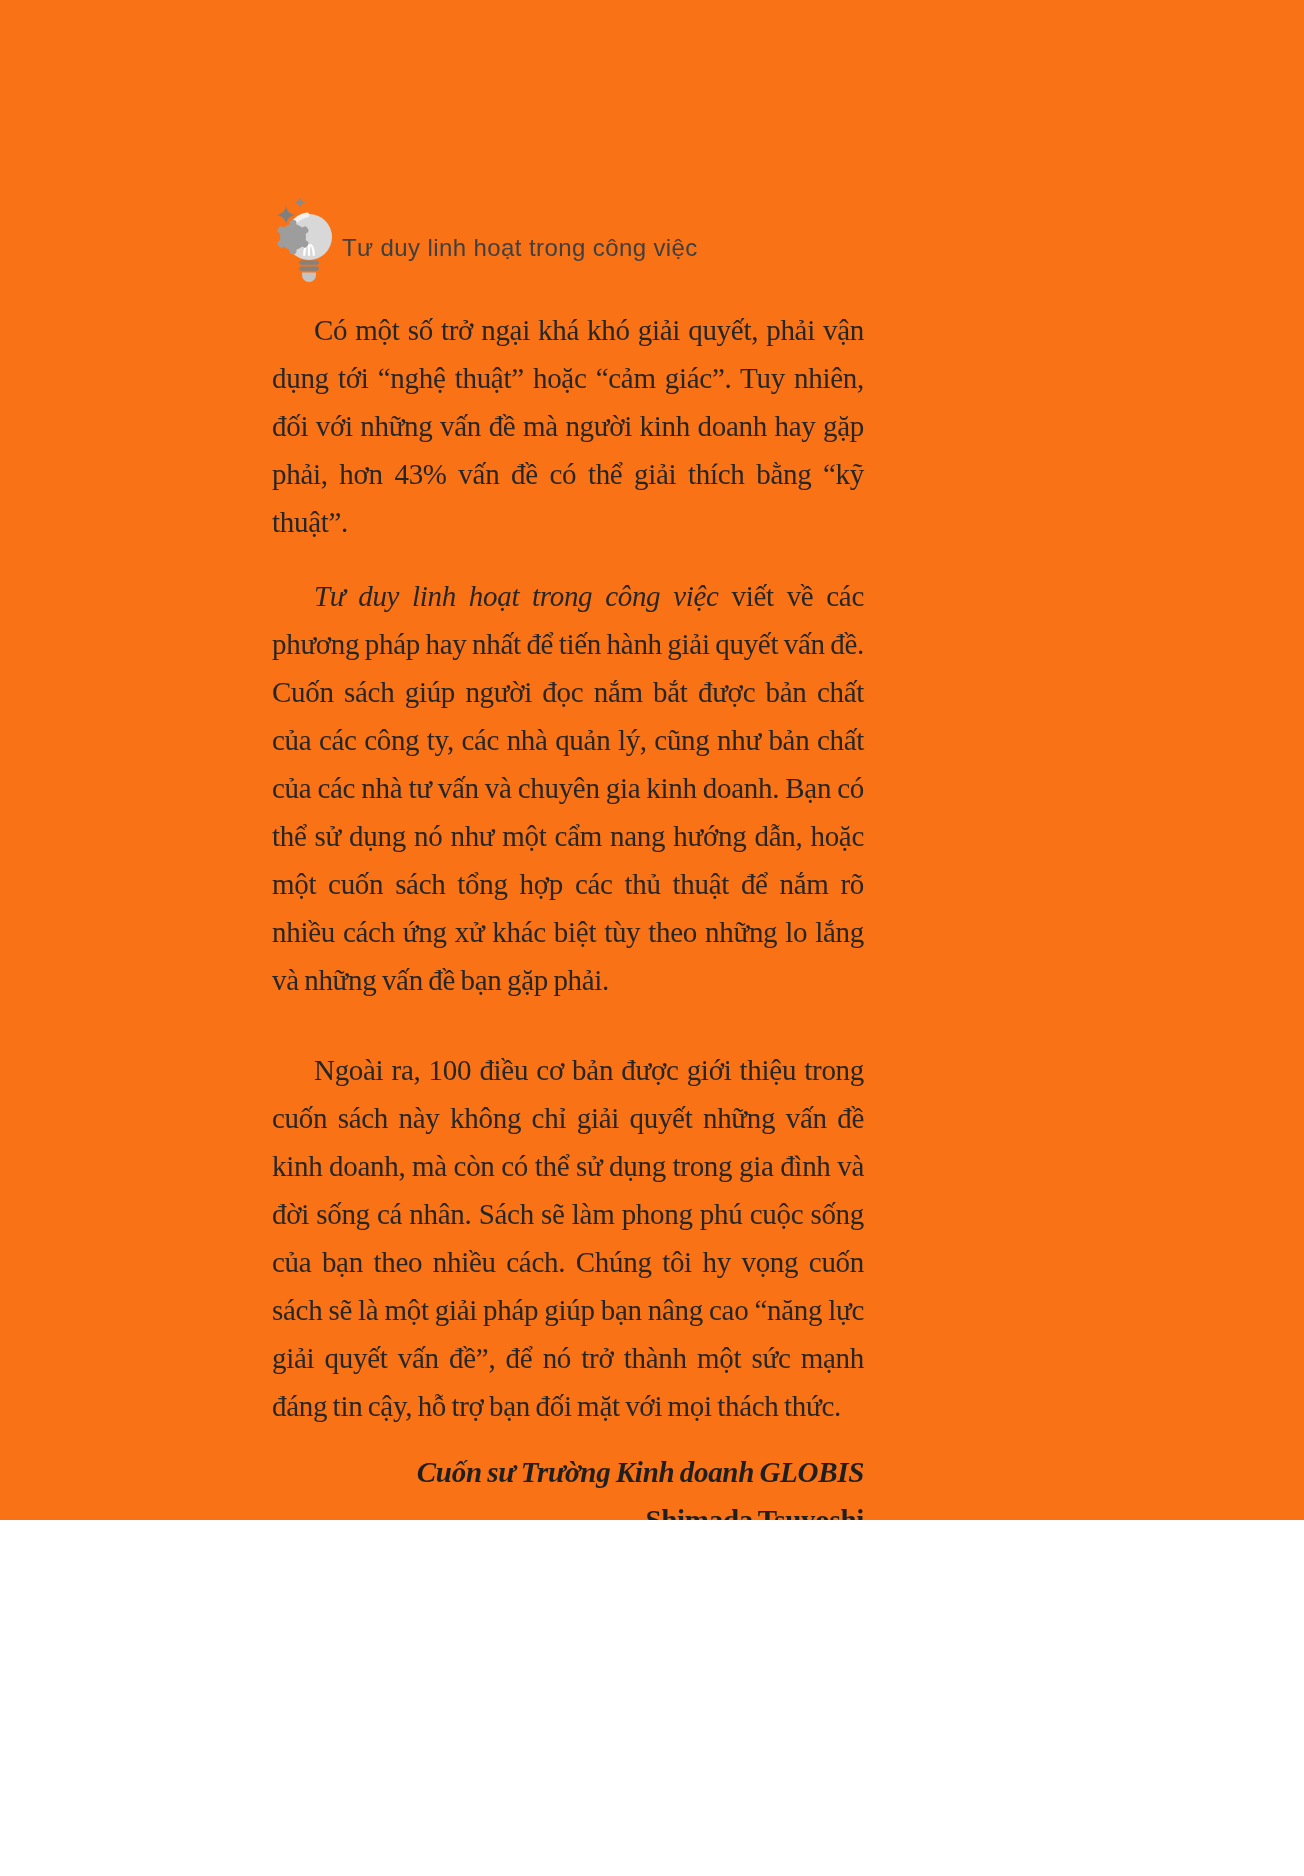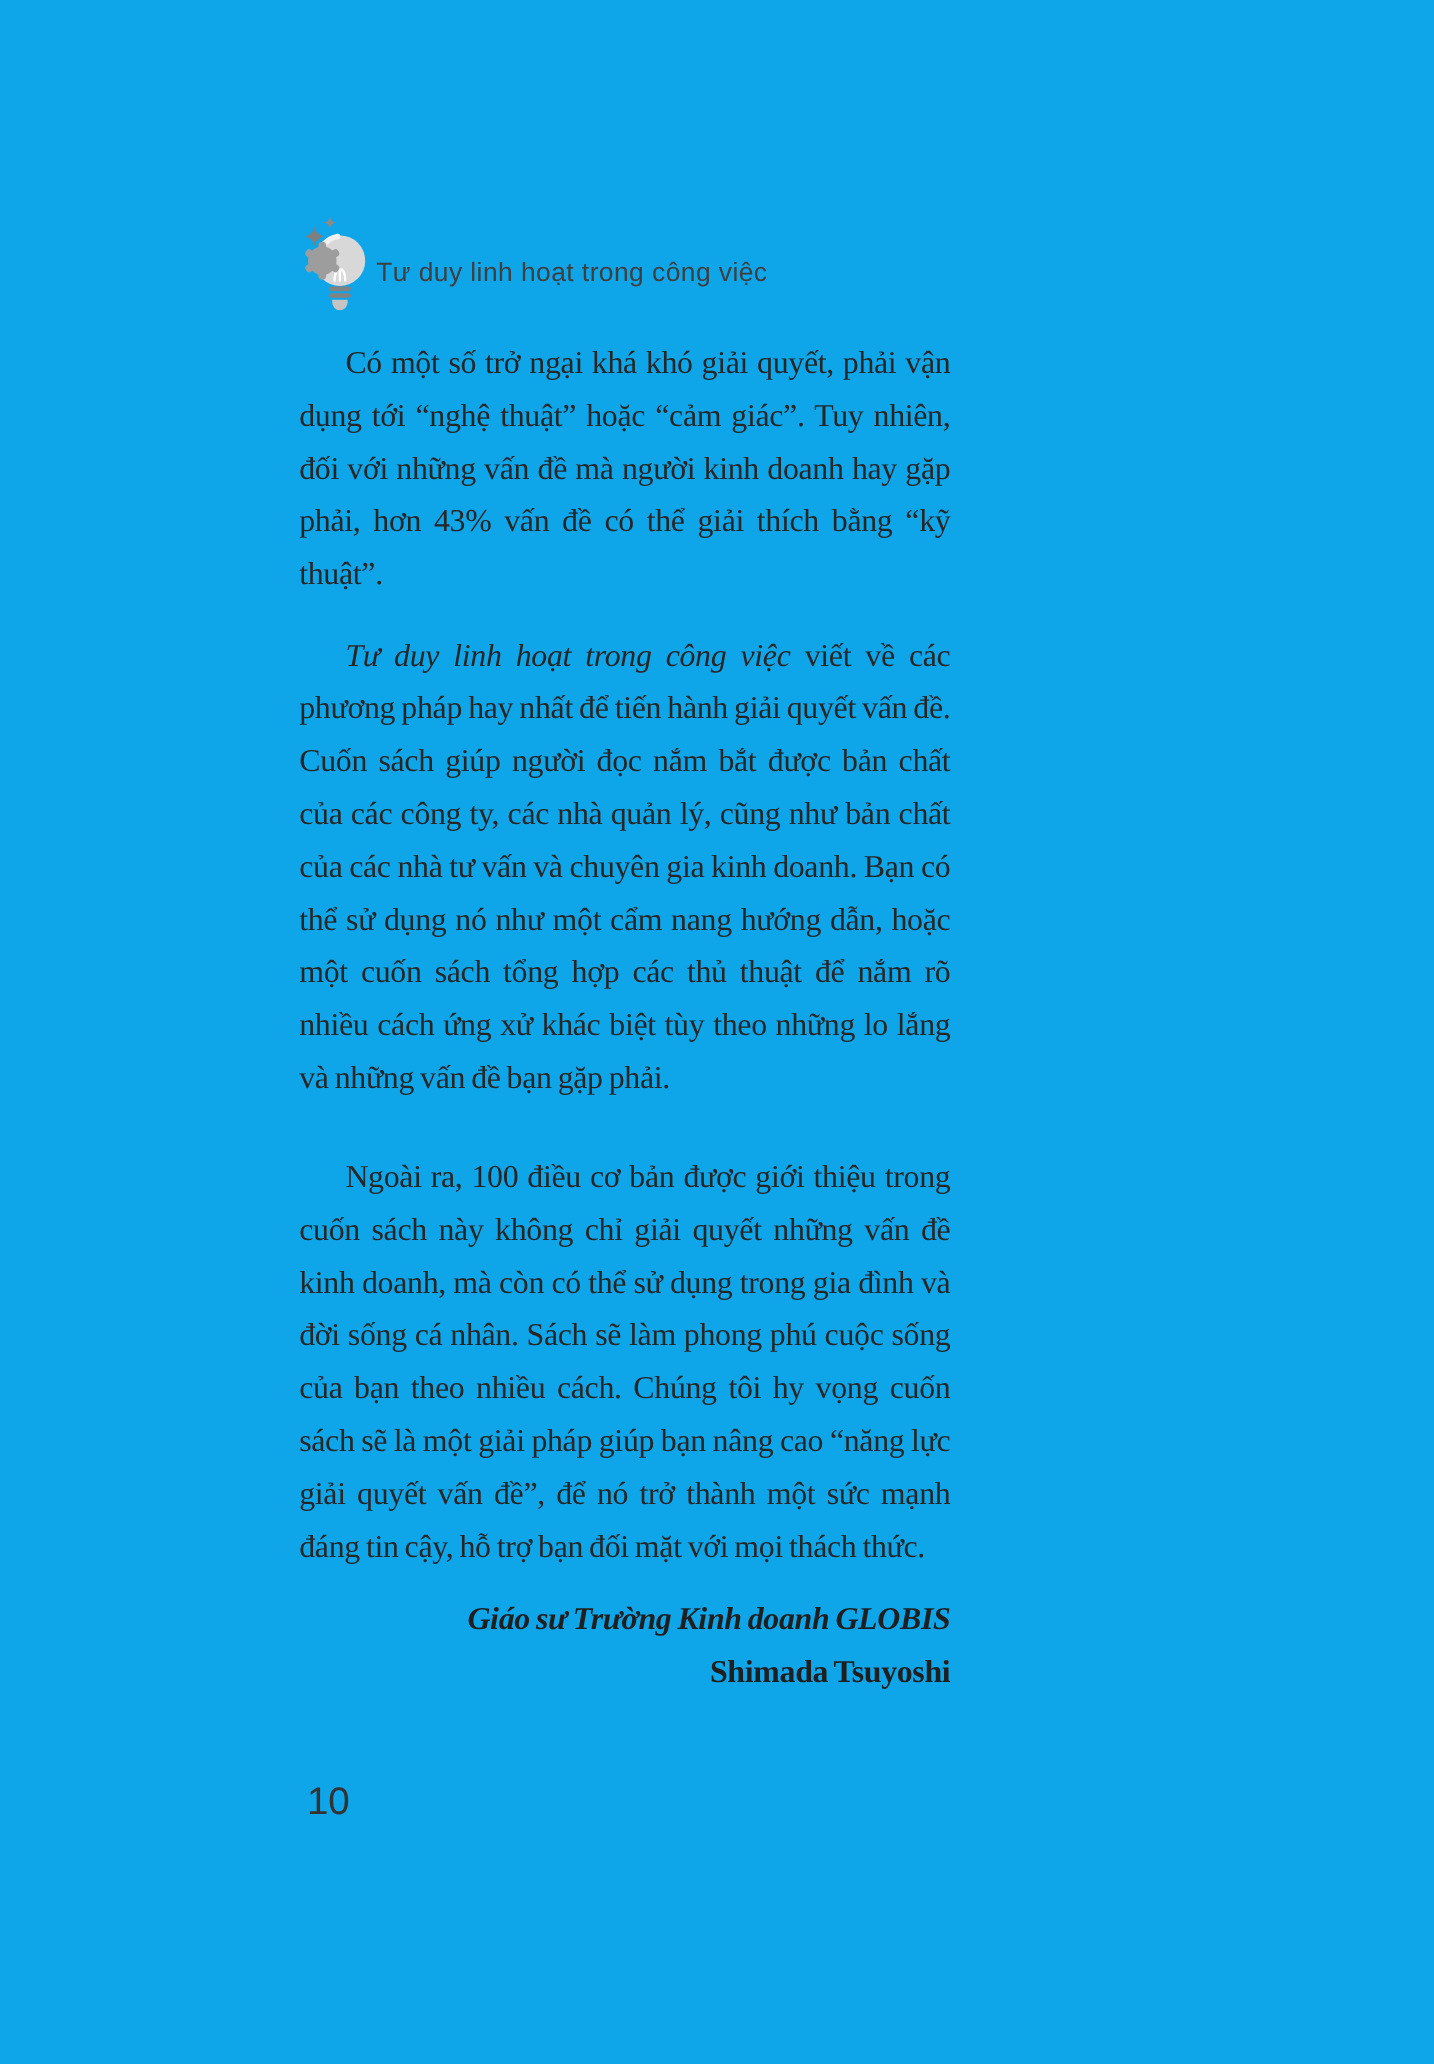--- a/index.html
+++ b/index.html
@@ -1,19 +1,19 @@
 <!DOCTYPE html>
 <html lang="vi"><head>
 <meta charset="utf-8">
 <style>
   html,body{margin:0;padding:0;background:#ffffff;}
   .page{
     position:relative;
-    width:1304px;height:1876px;
-    background:#0ea5e9;
+    width:1304px;height:1520px;
+    background:#f97316;
     overflow:hidden;
     font-family:"Liberation Serif","DejaVu Serif",serif;
     color:#262626;
   }
   
   .header{position:absolute;left:268px;top:194px;width:620px;height:92px;}
   .logo{position:absolute;left:0;top:0;width:66px;height:90px;}
   .header-title{
     position:absolute;left:74px;top:40px;
     font-family:"Liberation Sans","DejaVu Sans",sans-serif;
@@ -70,20 +70,20 @@
       </g>
     </svg>
     <div class="header-title">Tư duy linh hoạt trong công việc</div>
   </div>
 
   <div class="body-col">
     <p>Có một số trở ngại khá khó giải quyết, phải vận dụng tới “nghệ thuật” hoặc “cảm giác”. Tuy nhiên, đối với những vấn đề mà người kinh doanh hay gặp phải, hơn 43% vấn đề có thể giải thích bằng “kỹ thuật”.</p>
     <p><span class="italic-lead">Tư duy linh hoạt trong công việc</span><span> viết về các phương pháp hay nhất để tiến hành giải quyết vấn đề. Cuốn sách giúp người đọc nắm bắt được bản chất của các công ty, các nhà quản lý, cũng như bản chất của các nhà tư vấn và chuyên gia kinh doanh. Bạn có thể sử dụng nó như một cẩm nang hướng dẫn, hoặc một cuốn sách tổng hợp các thủ thuật để nắm rõ nhiều cách ứng xử khác biệt tùy theo những lo lắng và những vấn đề bạn gặp phải.</span></p>
     <p>Ngoài ra, 100 điều cơ bản được giới thiệu trong cuốn sách này không chỉ giải quyết những vấn đề kinh doanh, mà còn có thể sử dụng trong gia đình và đời sống cá nhân. Sách sẽ làm phong phú cuộc sống của bạn theo nhiều cách. Chúng tôi hy vọng cuốn sách sẽ là một giải pháp giúp bạn nâng cao “năng lực giải quyết vấn đề”, để nó trở thành một sức mạnh đáng tin cậy, hỗ trợ bạn đối mặt với mọi thách thức.</p>
     <div class="signature">
-      <div class="sig-role">Giáo sư Trường Kinh doanh GLOBIS</div>
+      <div class="sig-role">Cuốn sư Trường Kinh doanh GLOBIS</div>
       <div class="sig-name">Shimada Tsuyoshi</div>
     </div>
   </div>
 
   <div class="page-number">10</div>
 
 </div>
 
 </body></html>

